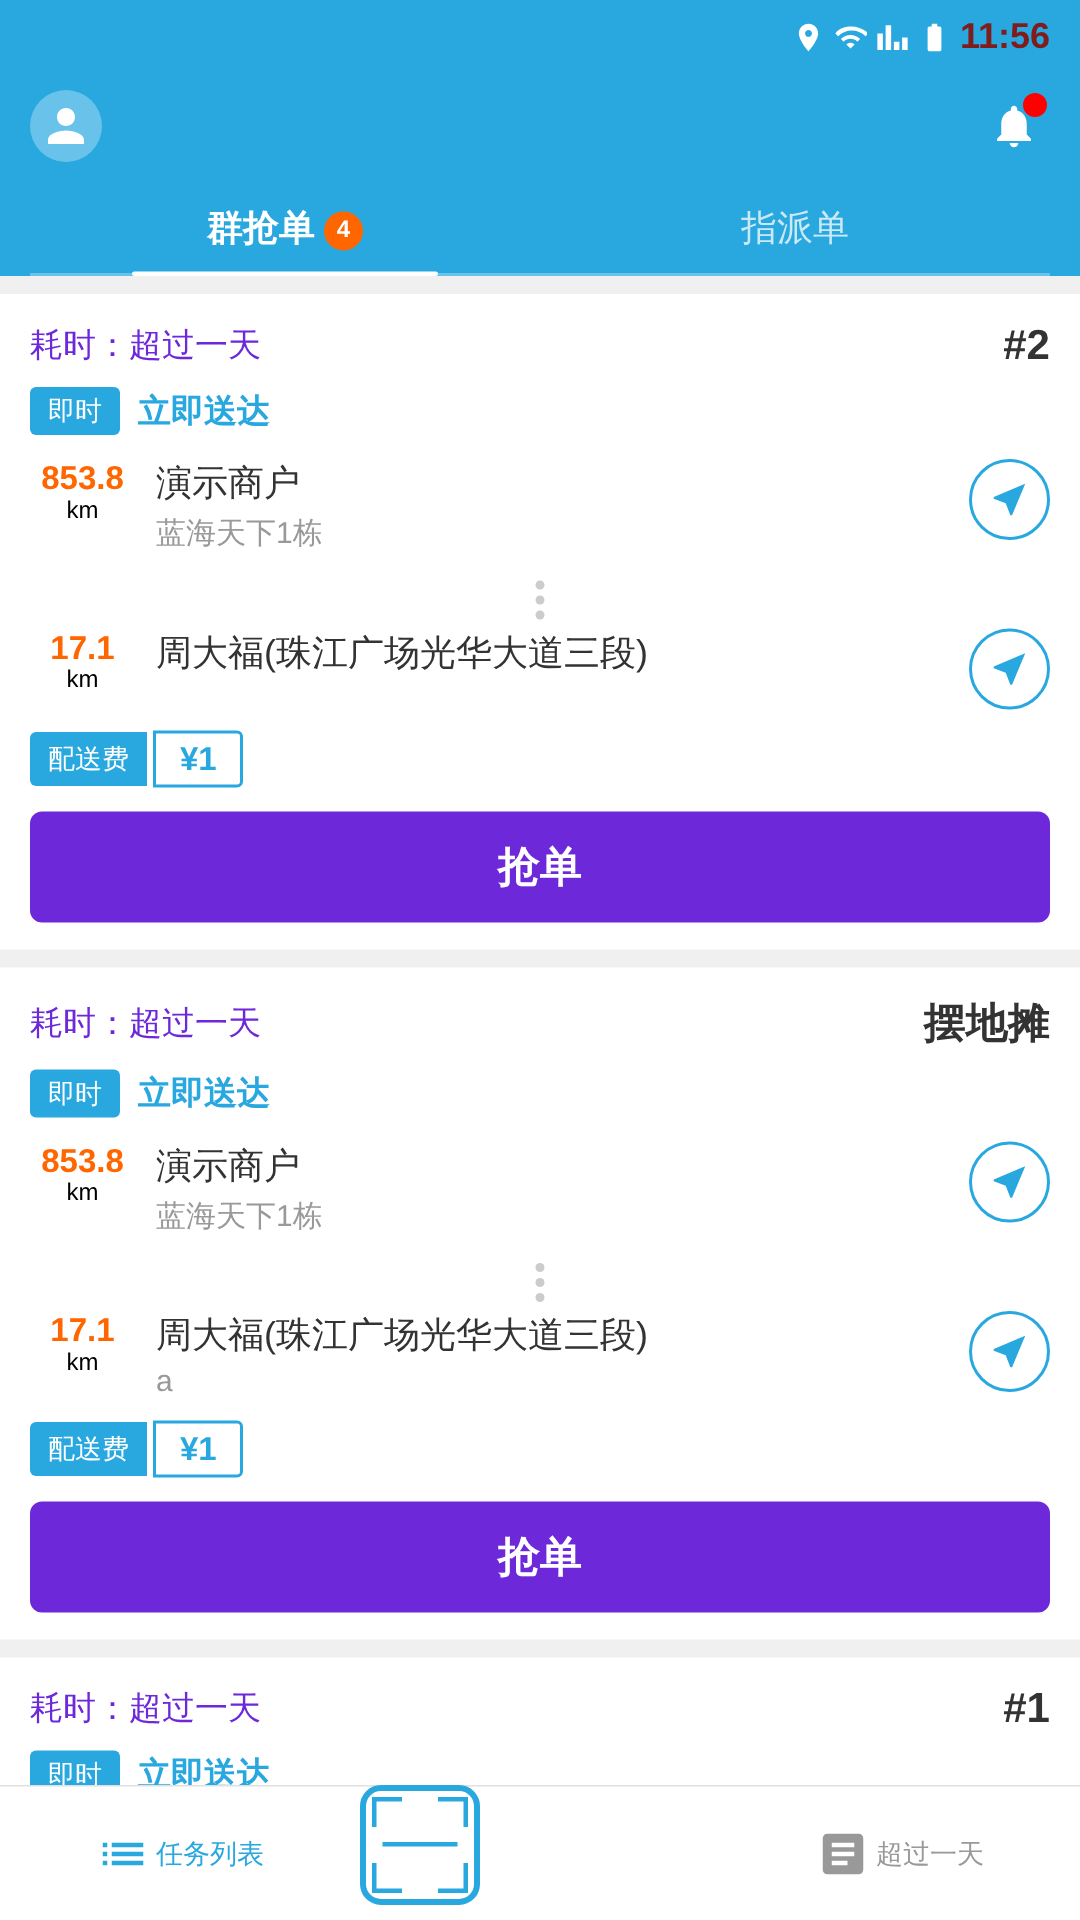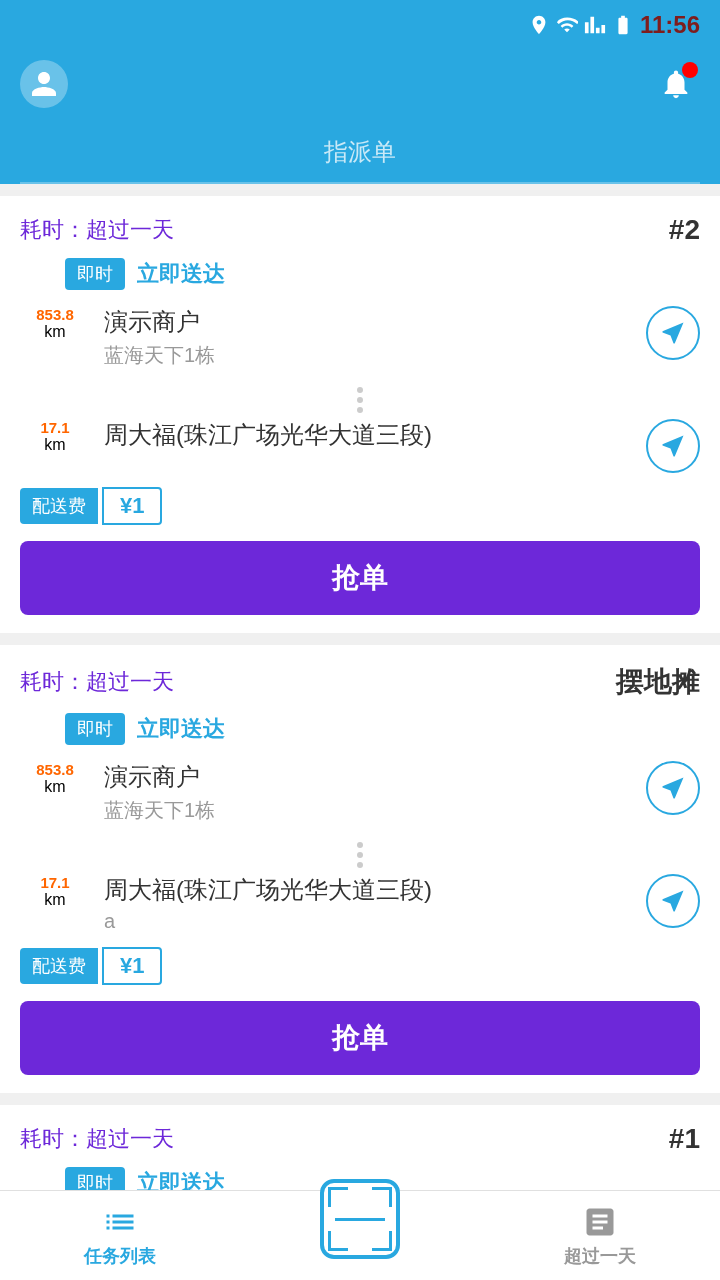--- a/index.html
+++ b/index.html
@@ -168,21 +168,20 @@
     .card-id {
       font-size: 28px;
       font-weight: bold;
       color: #333;
     }
     .card-tag-row {
       display: flex;
       align-items: center;
       gap: 12px;
       margin-bottom: 16px;
-      margin-left: 45px;
     }
     .tag-instant {
       background: #29a8e0;
       color: white;
       font-size: 18px;
       padding: 4px 12px;
       border-radius: 4px;
     }
     .tag-instant-label {
       color: #29a8e0;
@@ -195,21 +194,21 @@
       display: flex;
       align-items: flex-start;
       gap: 14px;
       margin-bottom: 12px;
     }
     .route-dist {
       min-width: 70px;
       text-align: center;
     }
     .route-dist-num {
-      font-size: 15px;
+      font-size: 22px;
       font-weight: bold;
       color: #ff6600;
     }
     .route-dist-unit {
       font-size: 16px;
       color: #000000;
     }
     .route-info {
       flex: 1;
     }
@@ -299,26 +298,24 @@
       left: 0;
       width: 720px;
       background: white;
       border-top: 1px solid #e0e0e0;
       display: flex;
       height: 90px;
     }
     .nav-item {
       flex: 1;
       display: flex;
-      flex-direction: column;
       align-items: center;
       justify-content: center;
       gap: 4px;
       cursor: pointer;
-      font-weight: bold;
     }
     .nav-item.active .nav-label {
       color: #29a8e0;
     }
     .nav-label {
       font-size: 18px;
       color: #999;
     }
     .nav-icon-svg {
       width: 36px;
@@ -390,20 +387,23 @@
         </svg>
     </div>
     <div class="bell-wrapper">
       <svg class="bell-svg" viewBox="0 0 24 24">
           <path d="M12 22c1.1 0 2-.9 2-2h-4c0 1.1.9 2 2 2zm6-6v-5c0-3.07-1.63-5.64-4.5-6.32V4c0-.83-.67-1.5-1.5-1.5s-1.5.67-1.5 1.5v.68C7.64 5.36 6 7.92 6 11v5l-2 2v1h16v-1l-2-2z"></path>
         </svg>
       <div class="bell-badge"></div>
     </div>
   </div>
   <div class="tabs">
+    <div class="tab active">
+      <span>群抢单</span><span class="tab-badge">4</span>
+    </div>
     <div class="tab">
       <span>指派单</span>
     </div>
   </div>
 </div>
 
 <div class="main-content">
 
   <div class="card">
     <div class="card-header">

